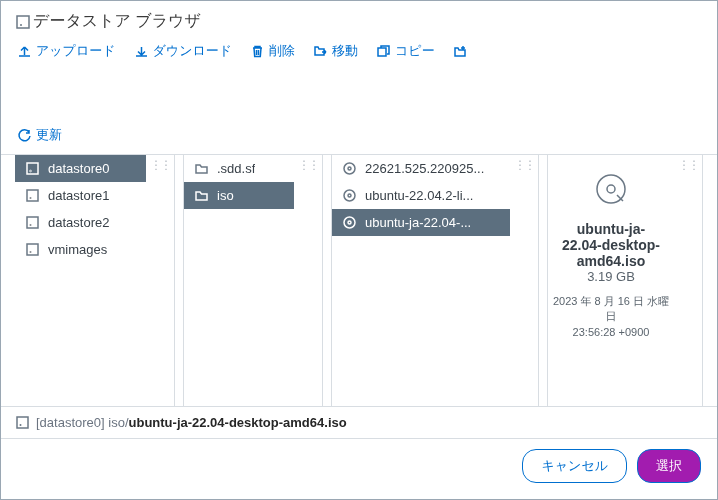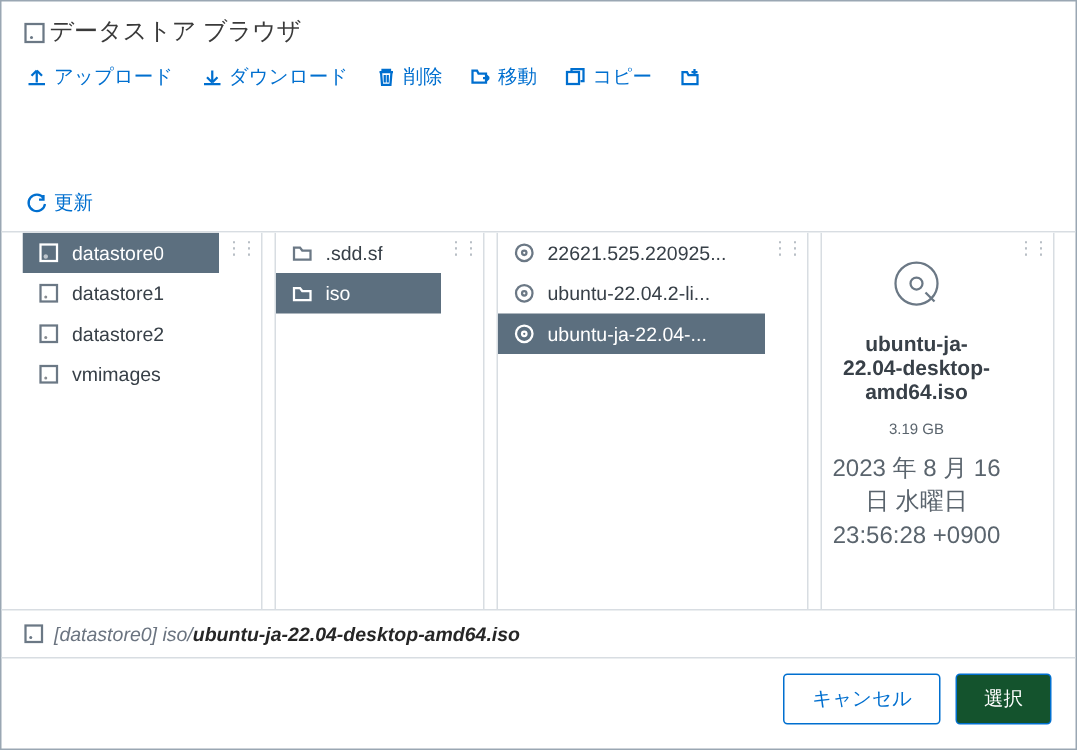--- a/index.html
+++ b/index.html
@@ -64,48 +64,47 @@
   }
   .details {
     flex: 1 1 auto;
     display: flex; flex-direction: column; align-items: center;
     padding-top: 10px;
     text-align: center;
     color: #384048;
   }
   .details .big-icon { margin: 6px 0 14px 0; }
   .details .fname { font-weight: 600; font-size: 14px; padding: 0 10px; }
-  .details .fsize { margin-top: 12px; font-size: 10px; color: #5a646d; }
-  .details .fdate { margin-top: 10px; font-size: 16px; color: #5a646d; line-height: 1.4; }
+  .details .fsize { font-size: 13px; color: #5a646d; }
+  .details .fdate { margin-top: 10px; font-size: 11px; color: #5a646d; line-height: 1.4; }
   .path-bar {
     display: flex; align-items: flex-start; gap: 6px;
     border-top: 1px solid #d8dde2;
     border-bottom: 1px solid #d8dde2;
     padding: 8px 14px;
     color: #6b7480;
     font-size: 13px;
-    font-style: italic;
   }
   .path-bar .sel { color: #6b7480; }
   .path-bar .sel b { color: #262626; font-weight: 700; }
   .footer {
     display: flex; justify-content: flex-end; gap: 10px;
     padding: 10px 16px 16px 16px;
   }
   .btn {
     padding: 7px 18px;
     font-size: 13px;
     border: 1px solid #006fcf;
     background: #fff;
     color: #006fcf;
     cursor: pointer;
-    border-radius: 3px;
+    border-radius: 14px;
   }
   .btn.primary {
-    background: #14532d; color: #fff;
+    background: #a21caf; color: #fff;
   }
   svg { display: block; }
   .ic-stroke { stroke: #6b7885; stroke-width: 1.5; fill: none; }
   .ic-blue { stroke: #006fcf; stroke-width: 1.5; fill: none; }
   .row.selected .ic-stroke { stroke: #fff; }
   .dots-handle { letter-spacing: -2px; font-size: 12px; }
 </style>
 </head>
 <body>
 

